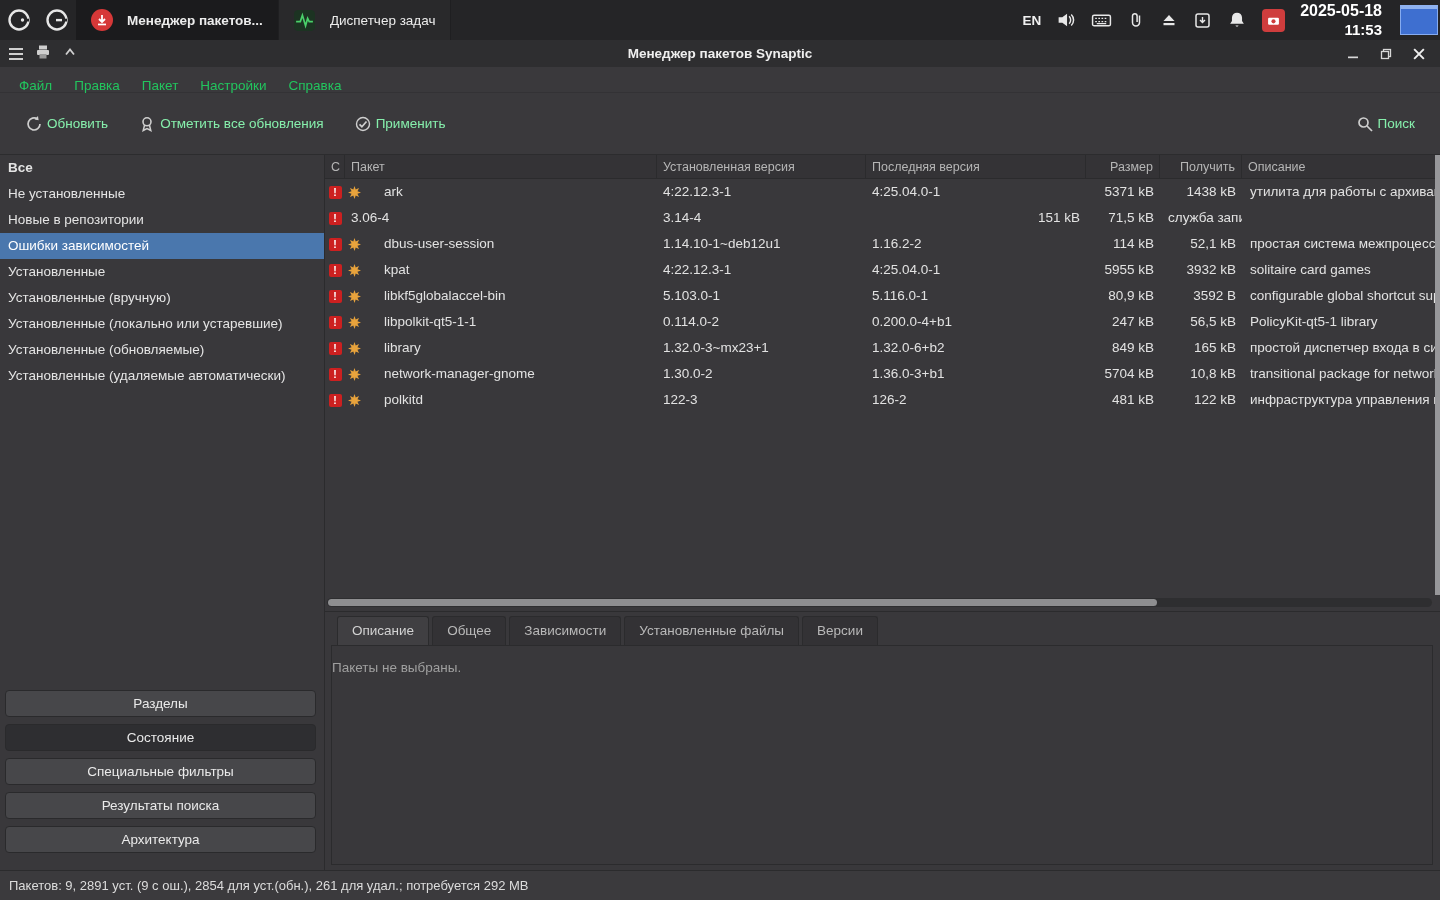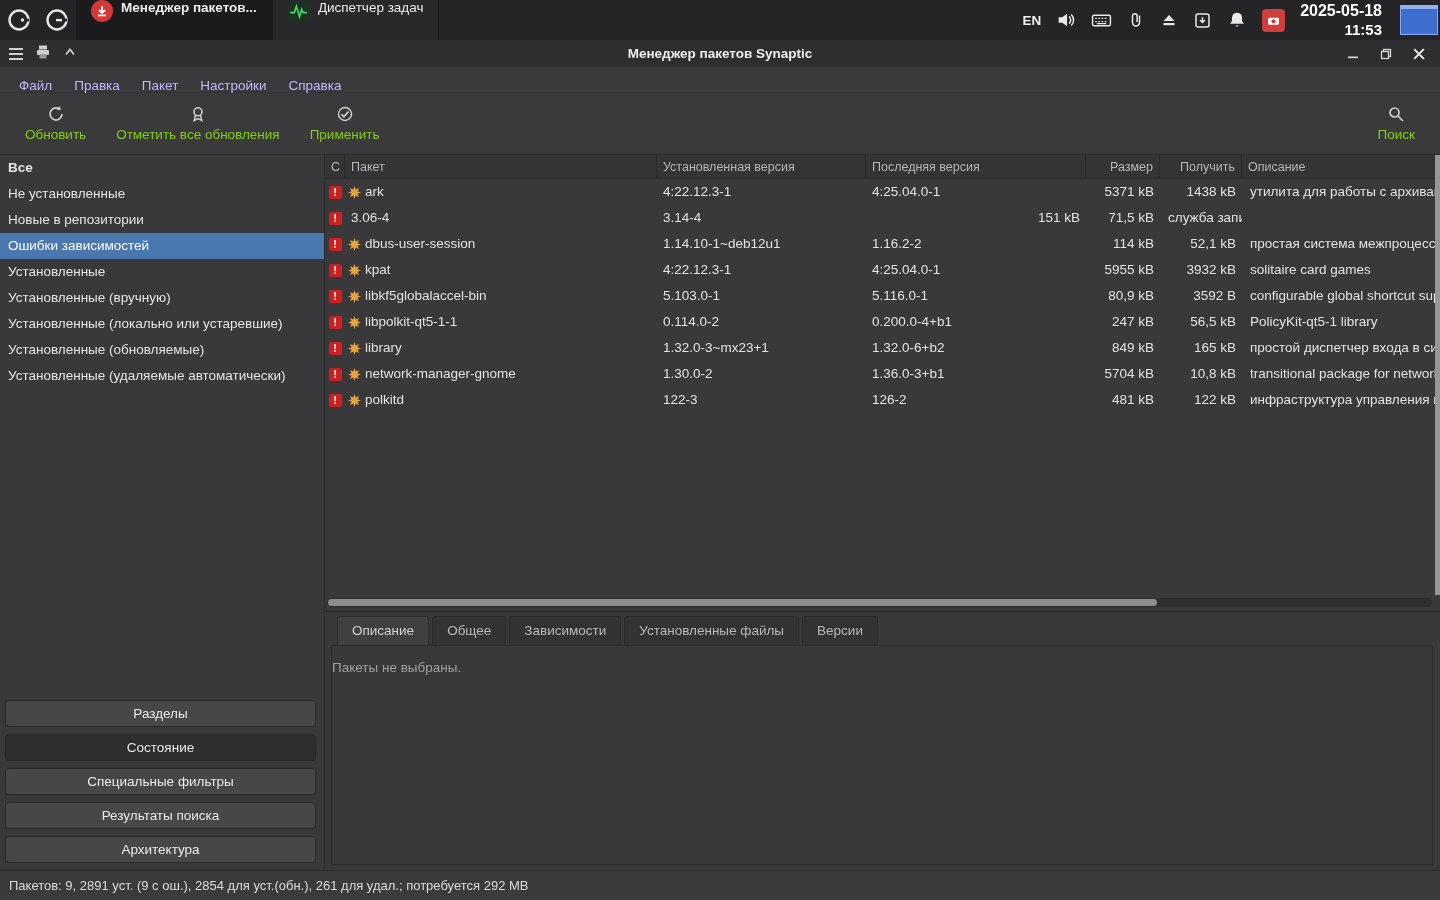--- a/index.html
+++ b/index.html
@@ -4,21 +4,21 @@
 <style>
   *{margin:0;padding:0;box-sizing:border-box;}
   html,body{width:1440px;height:900px;overflow:hidden;background:#232325;
     font-family:"Liberation Sans","DejaVu Sans",sans-serif;}
   #desktop{position:relative;width:1440px;height:900px;}
 
   
   .taskbar{position:absolute;top:0;left:0;width:1440px;height:40px;background:#252527;
     display:flex;align-items:center;}
   .launcher{width:38px;height:40px;display:flex;align-items:center;justify-content:center;}
-  .taskbtn{height:40px;display:flex;gap:8px;padding:0 15px;
+  .taskbtn{height:40px;display:flex;align-items:center;gap:14px;padding:0 15px;
     font-size:13.5px;color:#ececec;max-width:215px;background:#29292b;border-right:1px solid #1f1f21;}
   .taskbtn.active{background:#1b1b1d;font-weight:bold;}
   .taskbtn .lbl{white-space:nowrap;overflow:hidden;text-overflow:ellipsis;}
   .syn-icon{width:22px;height:22px;border-radius:50%;background:#d63838;
     display:flex;align-items:center;justify-content:center;flex:none;}
   .tm-icon{width:22px;height:22px;flex:none;display:flex;align-items:center;justify-content:center;}
   .tray{margin-left:auto;display:flex;align-items:center;gap:15px;}
   .lang{font-size:13.5px;font-weight:bold;color:#f0f0f0;}
   .tray-ic{display:flex;align-items:center;justify-content:center;}
   .clock{text-align:right;color:#fff;line-height:1.2;}
@@ -35,53 +35,53 @@
   .titlebar{height:27px;background:#2e2e30;display:flex;align-items:center;position:relative;flex:none;}
   .title{position:absolute;left:0;right:0;text-align:center;font-weight:bold;font-size:13.5px;color:#efefef;}
   .tb-left{display:flex;align-items:center;gap:12px;padding-left:9px;z-index:1;}
   .tb-right{margin-left:auto;display:flex;align-items:center;gap:5px;padding-right:7px;z-index:1;}
   .wbtn{width:28px;height:24px;display:flex;align-items:center;justify-content:center;}
   .burger{display:flex;flex-direction:column;gap:3px;}
   .burger span{display:block;width:14px;height:2px;background:#cfcfcf;}
 
   .menubar{height:26px;background:#3a393c;display:flex;align-items:center;padding-left:8px;
     border-bottom:1px solid #333235;flex:none;}
-  .menu-item{padding:0 11px;font-size:13.5px;color:#c4b5fd;line-height:26px;margin-top:12px;}
+  .menu-item{padding:0 11px;font-size:13.5px;color:#22c55e;line-height:26px;margin-top:12px;}
 
   .toolbar{height:62px;background:#3a393c;display:flex;align-items:center;padding:0 10px;
     border-bottom:1px solid #2c2c2e;flex:none;}
-  .tool-btn{display:flex;flex-direction:column;align-items:center;justify-content:center;gap:4px;
-    padding:4px 15px;color:#84cc16;font-size:13.5px;}
+  .tool-btn{display:flex;flex-direction:row;align-items:center;justify-content:center;gap:4px;
+    padding:4px 15px;color:#86efac;font-size:13.5px;}
   .tool-spacer{flex:1;}
 
   .main{flex:1;display:flex;min-height:0;}
   .sidebar{width:325px;flex:none;border-right:1px solid #2b2b2d;background:#39383b;
     position:relative;overflow:hidden;}
   .filter-row{height:26px;line-height:26px;padding-left:8px;font-size:13.5px;color:#e4e4e4;
     white-space:nowrap;overflow:hidden;}
   .filter-row.bold{font-weight:bold;}
   .filter-row.selected{background:var(--sel,#4a77ad);color:#fff;}
-  #sidebar-buttons{position:absolute;left:5px;right:8px;bottom:7px;}
+  #sidebar-buttons{position:absolute;left:5px;right:8px;bottom:17px;}
   .side-btn{height:27px;line-height:25px;text-align:center;background:#47474a;
     border:1px solid #2a2a2c;border-radius:4px;margin-top:7px;font-size:13.5px;color:#eaeaea;}
   .side-btn.active{background:#2e2e31;}
 
   .content{flex:1;display:flex;flex-direction:column;background:#39383b;min-width:0;}
   .table-area{height:457px;flex:none;position:relative;border-bottom:1px solid #2b2b2d;overflow:hidden;}
   .table-header,.trow{display:grid;grid-template-columns:20px 312px 209px 220px 74px 82px 1fr;}
   .hcell{height:24px;line-height:24px;padding:0 6px;font-size:12.5px;color:#b6b6b6;
     background:#343336;border-right:1px solid #2b2b2d;border-bottom:1px solid #2b2b2d;
     white-space:nowrap;overflow:hidden;}
   .hcell.num{text-align:right;}
   .trow{height:26px;}
   .cell{line-height:26px;font-size:13.5px;color:#e2e2e2;padding:0 6px;
     white-space:nowrap;overflow:hidden;}
   .cell.num{text-align:right;}
   .c-st{display:flex;align-items:center;justify-content:center;padding:0;}
-  .c-pkg{display:flex;align-items:center;gap:4px;padding-left:3px;}
+  .c-pkg{display:flex;align-items:center;gap:23px;padding-left:3px;}
   .c-desc{padding-left:8px;}
   .excl{display:inline-flex;width:13px;height:13px;background:var(--red,#cc2020);color:#fff;
     font-weight:bold;font-size:10.5px;align-items:center;justify-content:center;border-radius:2px;}
   .pkg-icon{flex:none;}
   .hscroll{position:absolute;left:2px;right:8px;bottom:4px;height:9px;background:#2e2e30;border-radius:5px;}
   .hscroll .thumb{position:absolute;left:1px;top:1px;height:7px;width:75%;background:#8e8e90;border-radius:4px;}
   .vscroll{position:absolute;right:0;top:0;width:5px;height:calc(100% - 16px);background:#2e2e30;}
   .vscroll .thumb{position:absolute;top:0;left:0;width:5px;height:100%;background:#97979a;}
 
   .tabbar{height:33px;flex:none;display:flex;align-items:flex-end;padding-left:12px;gap:3px;background:#39383b;}

